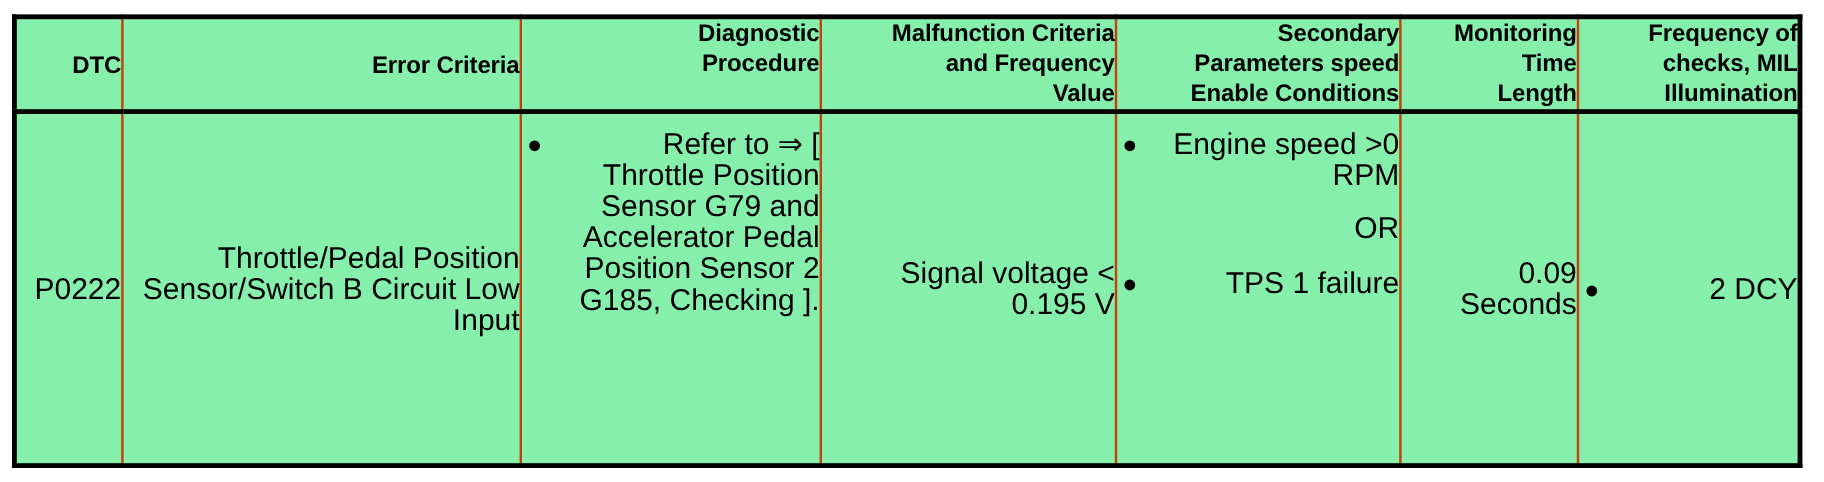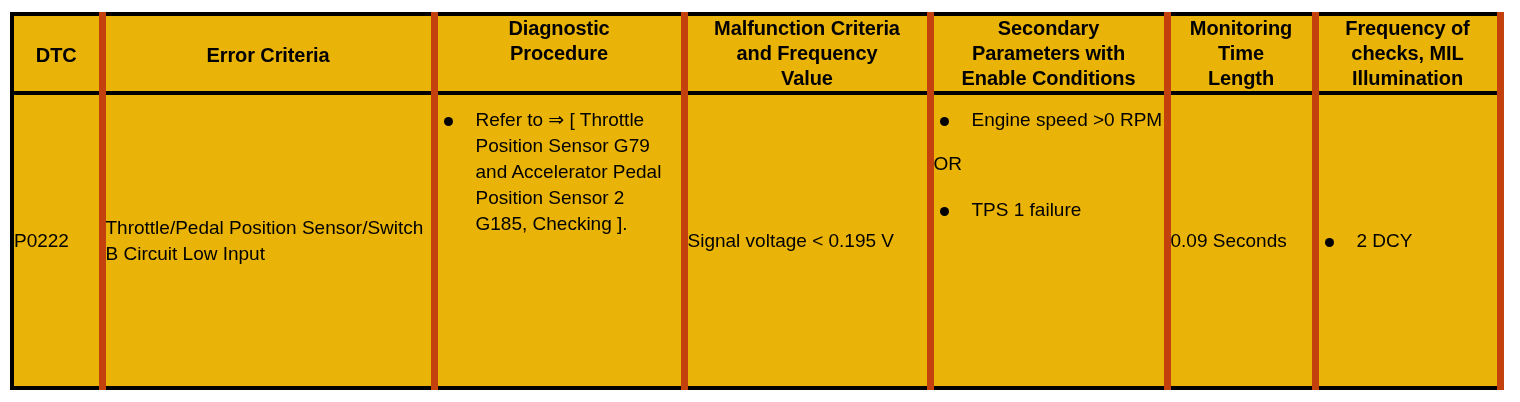--- a/index.html
+++ b/index.html
@@ -30,24 +30,25 @@
     height: 378px;
     box-sizing: border-box;
     border: 4px solid #000;
     border-collapse: collapse;
     table-layout: fixed;
     background: #fff;
   }
   .dtc-table td,
   .dtc-table th {
     border-left: 2px solid #000;
-    border-right: 7px solid #c2410c;
+    border-right: 2px solid #c2410c;
     padding: 0;
     margin: 0;
-    background: #eab308;
+    background: #86efac;
+    text-align: right;
   }
   .dtc-table thead th {
     border-bottom: 4px solid #000;
   }
 
   
   .hcell {
     font-weight: bold;
     font-size: 20px;
     line-height: 25px;
@@ -56,21 +57,21 @@
     padding: 16px 4px 6px 4px;
     letter-spacing: -0.1px;
   }
   .hcell.mid {
     vertical-align: middle;
     padding-top: 4px;
   }
 
   
   .bcell {
-    font-size: 19px;
+    font-size: 25px;
     line-height: 26px;
     font-weight: normal;
     vertical-align: middle;
     padding: 6px 10px;
     text-align: left;
   }
   .bcell.top {
     vertical-align: top;
     padding-top: 12px;
   }
@@ -123,21 +124,21 @@
     <thead>
       <tr>
         <th class="hcell mid">DTC</th>
         <th class="hcell mid">Error Criteria</th>
         <th class="hcell nowrap-block">Diagnostic
 Procedure</th>
         <th class="hcell nowrap-block">Malfunction Criteria
 and Frequency
 Value</th>
         <th class="hcell nowrap-block">Secondary
-Parameters with
+Parameters speed
 Enable Conditions</th>
         <th class="hcell nowrap-block">Monitoring
 Time
 Length</th>
         <th class="hcell nowrap-block">Frequency of
 checks, MIL
 Illumination</th>
       </tr>
     </thead>
 

